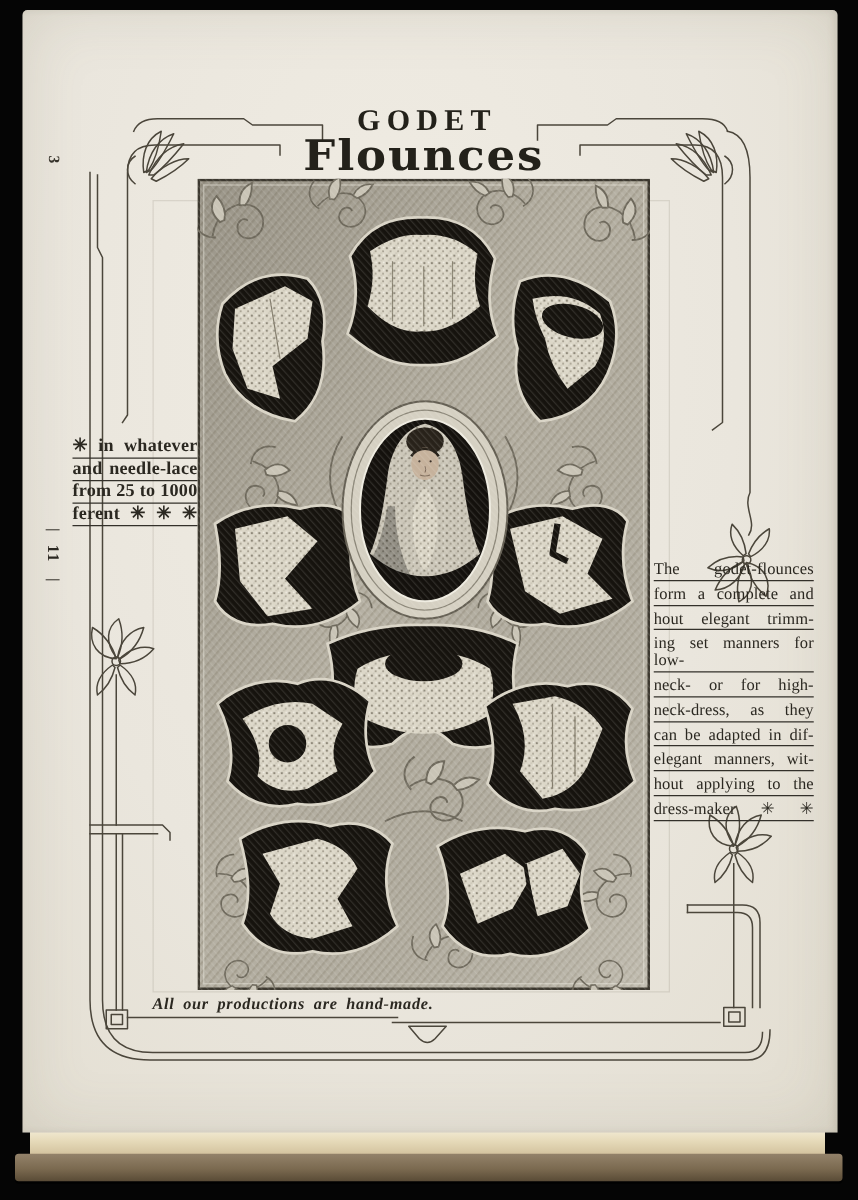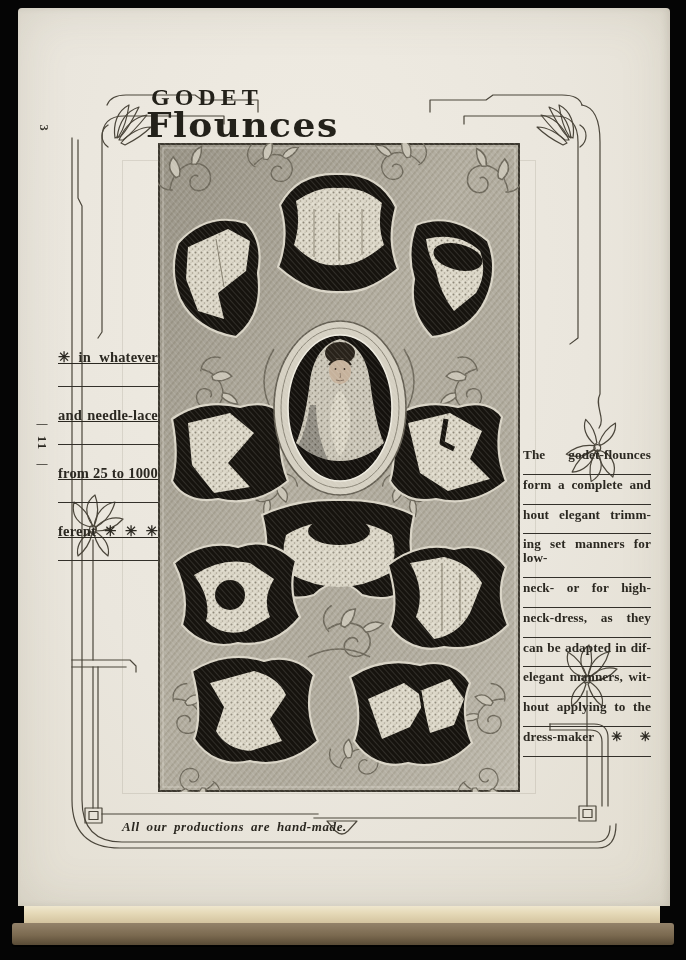--- a/index.html
+++ b/index.html
@@ -34,46 +34,46 @@
   }
   .side-marker{
     position:absolute;left:12px;top:410px;width:24px;
     display:flex;flex-direction:column;align-items:center;gap:0;
     color:#2b2821;font-weight:bold;
   }
   .side-marker .dash{font-size:11px;line-height:10px;}
   .side-marker .num{font-size:13px;letter-spacing:1px;transform:rotate(90deg);line-height:30px;}
 
   
-  .title{position:absolute;left:128px;top:76px;width:362px;text-align:left;color:#23211a;}
+  .title{position:absolute;left:140px;top:76px;width:362px;text-align:center;color:#23211a;}
   .title .kicker{
     font-family:"Liberation Serif",serif;font-weight:bold;
     font-size:24px;letter-spacing:5px;text-indent:5px;line-height:26px;
   }
   .title .main{
     font-family:"DejaVu Serif",serif;font-weight:bold;
     font-size:36px;letter-spacing:1.5px;line-height:34px;margin-top:-2px;
     transform:scaleY(.94);
   }
 
   
   .left-note{position:absolute;left:40px;top:341px;width:100px;color:#2b2821;}
   .left-note .note-line{
     font-size:14.5px;font-weight:bold;line-height:17px;letter-spacing:.2px;
     text-align:justify;text-align-last:justify;
-    border-bottom:1.2px solid #33302a;padding-bottom:20px;margin-bottom:20px;text-decoration:underline;
+    border-bottom:1.2px solid #33302a;padding-bottom:0;margin-bottom:0;
   }
   .right-note{position:absolute;left:505px;top:440px;width:128px;color:#2b2821;}
   .right-note .note-line{
-    font-size:13.2px;font-weight:bold;line-height:13.8px;letter-spacing:.1px;
+    font-size:13.2px;font-weight:normal;line-height:13.8px;letter-spacing:.1px;
     text-align:justify;text-align-last:justify;
-    border-bottom:1.1px solid #33302a;padding-bottom:12px;margin-bottom:3px;
+    border-bottom:1.1px solid #33302a;padding-bottom:2px;margin-bottom:3px;
   }
   .footer-note{
-    position:absolute;left:104px;top:811px;color:#2b2821;
+    position:absolute;left:104px;top:787px;color:#2b2821;
     font-size:13px;font-weight:bold;font-style:italic;
     letter-spacing:.6px;word-spacing:3px;
   }
 
   
   .impression{
     position:absolute;left:104px;top:152px;width:412px;height:632px;
     border:1px solid rgba(110,104,86,.16);pointer-events:none;
   }
   svg.frame{position:absolute;left:0;top:0;width:652px;height:898px;}

